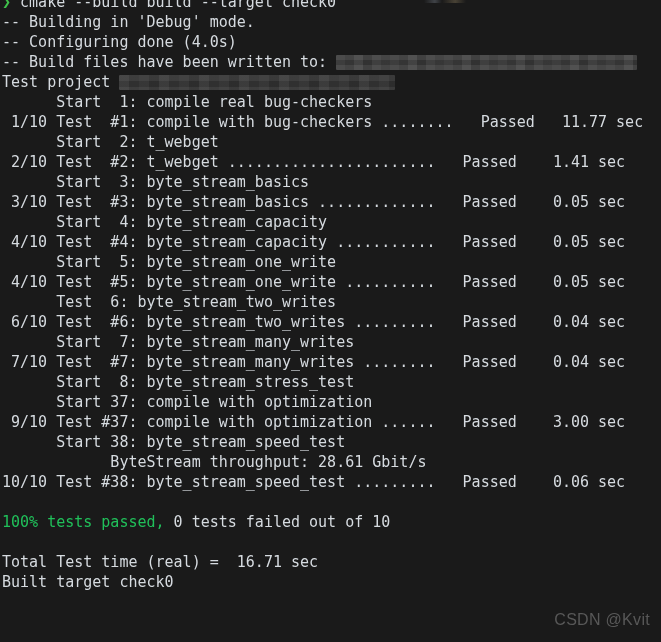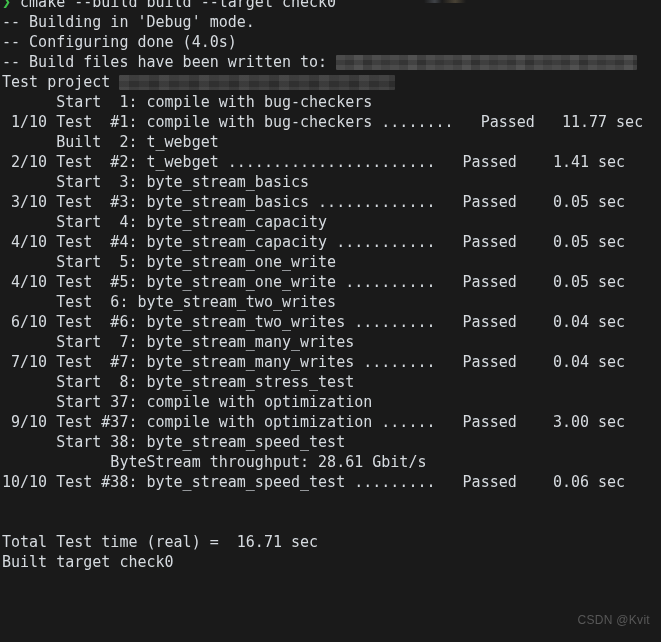--- a/index.html
+++ b/index.html
@@ -87,21 +87,21 @@
         rgba(150,160,175,0.0) 30%,
         rgba(170,150,110,0.32) 52%,
         rgba(150,160,175,0.0) 70%);
     pointer-events: none;
   }
   .watermark {
     position: absolute;
     right: 11px;
     bottom: 12px;
     font-family: "Liberation Sans", sans-serif;
-    font-size: 12px;
+    font-size: 16px;
     color: #585858;
     letter-spacing: 0.3px;
     user-select: none;
   }
 </style>
 </head>
 <body>
 
 <div id="terminal">
 
@@ -111,24 +111,24 @@
 
     <div class="line"><span class="c-prompt">❯</span><span class="c-default"> </span><span class="c-default">cmake --build build --target check0</span></div>
 
     <div class="line c-default">-- Building in 'Debug' mode.</div>
     <div class="line c-default">-- Configuring done (4.0s)</div>
 
     <div class="line"><span class="c-default">-- Build files have been written to: </span><span class="redact" style="width:301px"></span></div>
 
     <div class="line"><span class="c-default">Test project </span><span class="redact redact-2" style="width:276px"></span></div>
 
-    <div class="line c-default">      Start  1: compile with bug-checkers</div>
+    <div class="line c-default">      Start  1: compile real bug-checkers</div>
     <div class="line c-default"> 1/10 Test  #1: compile with bug-checkers ........   Passed   11.77 sec</div>
 
-    <div class="line c-default">      Built  2: t_webget</div>
+    <div class="line c-default">      Start  2: t_webget</div>
     <div class="line c-default"> 2/10 Test  #2: t_webget .......................   Passed    1.41 sec</div>
 
     <div class="line c-default">      Start  3: byte_stream_basics</div>
     <div class="line c-default"> 3/10 Test  #3: byte_stream_basics .............   Passed    0.05 sec</div>
 
     <div class="line c-default">      Start  4: byte_stream_capacity</div>
     <div class="line c-default"> 4/10 Test  #4: byte_stream_capacity ...........   Passed    0.05 sec</div>
 
     <div class="line c-default">      Start  5: byte_stream_one_write</div>
     <div class="line c-default"> 4/10 Test  #5: byte_stream_one_write ..........   Passed    0.05 sec</div>
@@ -143,20 +143,21 @@
 
     <div class="line c-default">      Start 37: compile with optimization</div>
     <div class="line c-default"> 9/10 Test #37: compile with optimization ......   Passed    3.00 sec</div>
 
     <div class="line c-default">      Start 38: byte_stream_speed_test</div>
     <div class="line c-default">            ByteStream throughput: 28.61 Gbit/s</div>
     <div class="line c-default">10/10 Test #38: byte_stream_speed_test .........   Passed    0.06 sec</div>
 
     <div class="line blank"></div>
 
+    <div class="line"><span class="c-green">100% tests passed,</span><span class="c-default"> 0 tests failed out of 10</span></div>
 
     <div class="line blank"></div>
 
     <div class="line c-default">Total Test time (real) =  16.71 sec</div>
     <div class="line c-default">Built target check0</div>
 
   </div>
 
   <div class="watermark">CSDN @Kvit</div>
 </div>

